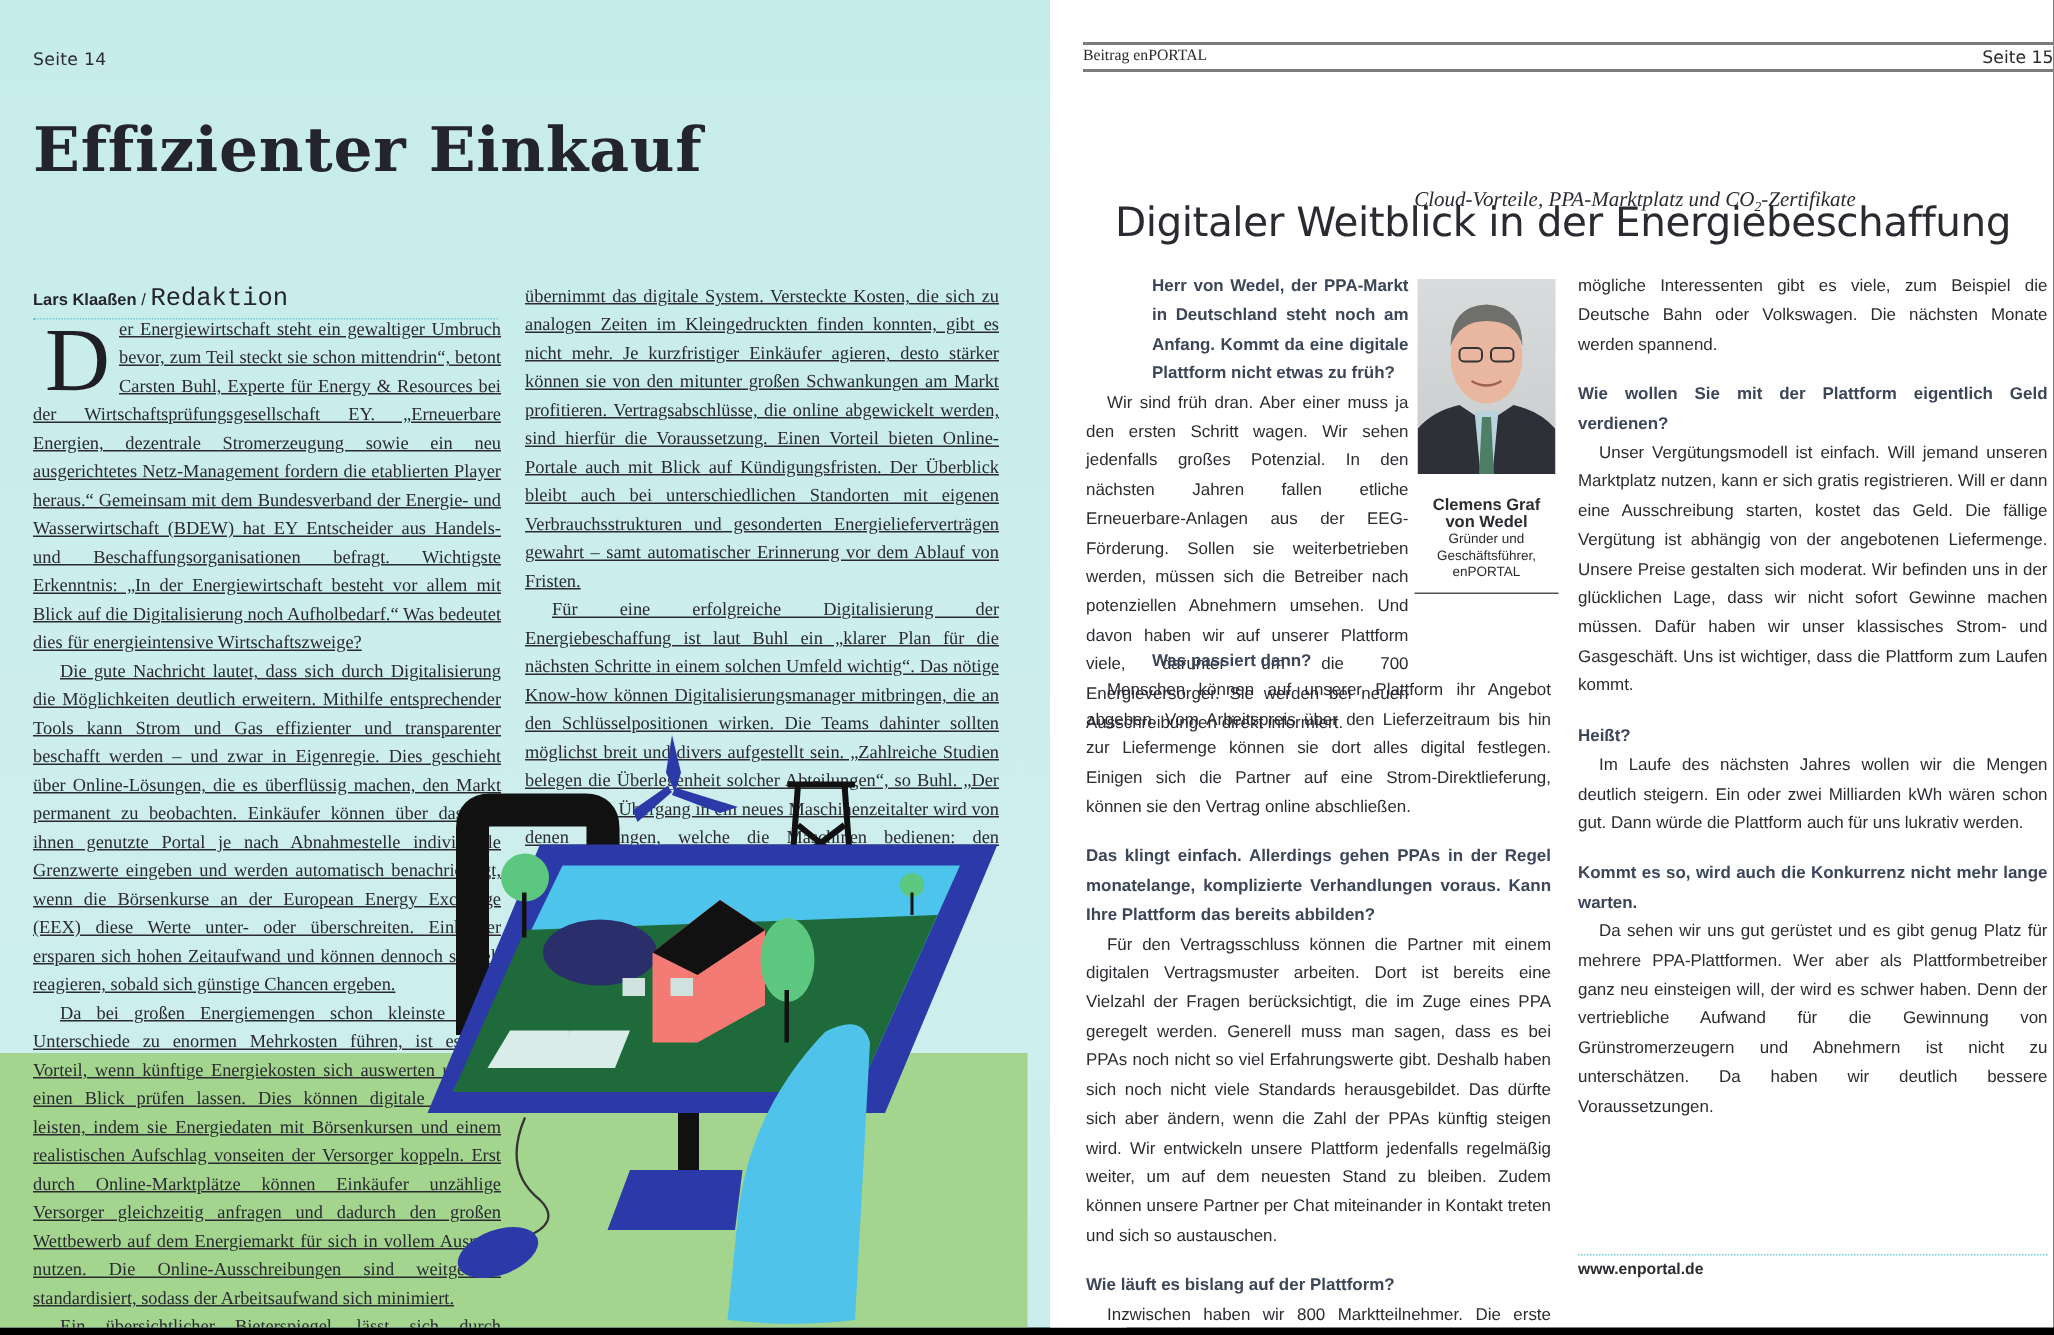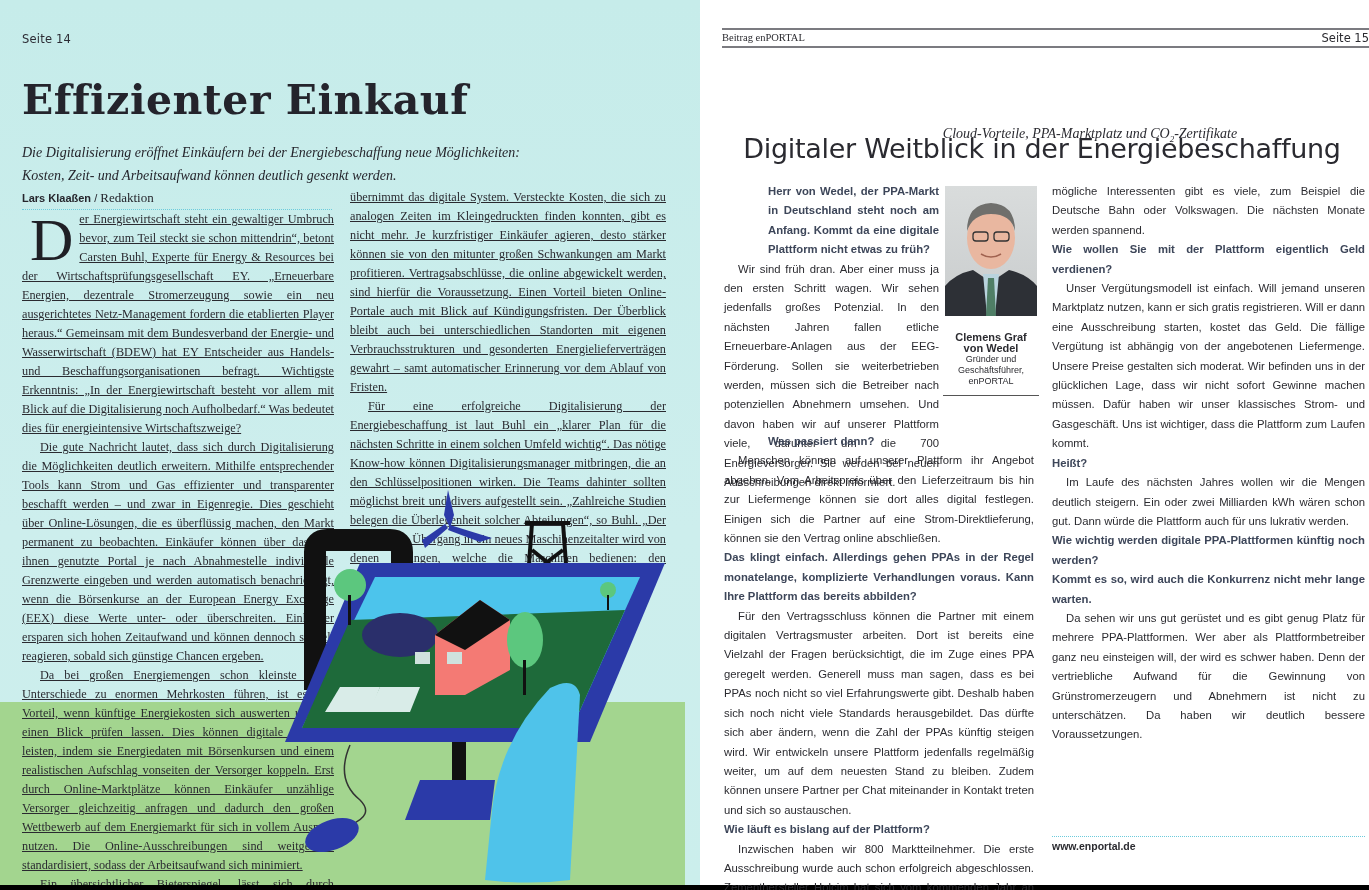--- a/index.html
+++ b/index.html
@@ -27,21 +27,21 @@
   .lede-left {
     position: absolute; left: 22px; top: 141px; width: 520px;
     font: italic 14px/23px "Liberation Serif", serif; color: #25252c;
   }
   .byline {
     position: absolute; left: 22px; top: 190px; width: 310px;
     font: 11px "Liberation Sans", sans-serif; color: #25252c;
     padding-bottom: 3px; border-bottom: 1px dotted #6ccbdc;
   }
   .byline b { font-weight: bold; }
-  .byline .role { font-family: Liberation Serif, serif; font-size: 13px; }
+  .byline .role { font-family: Liberation Mono, monospace; font-size: 17px; }
 
   .col-left {
     position: absolute; top: 210px; width: 312px;
     font: 12.25px/19px "Liberation Serif", serif; color: #2a2a30;
     text-align: justify; hyphens: manual;
   }
   .col-left p { text-indent: 18px; text-decoration: underline; }
   .col-left p.noindent { text-indent: 0; }
   .col-left-1 { left: 22px; }
   .col-left-2 { left: 350px; top: 188px; width: 316px; }
@@ -81,21 +81,21 @@
   .subtitle-right sub { font-size: 9px; }
 
   .icol {
     position: absolute; top: 182px;
     font: 11.3px/19.4px "Liberation Sans", sans-serif; color: #2b2b30;
     text-align: justify;
   }
   .icol-1 { left: 24px; width: 215px; }
   .icol-1b { left: 24px; width: 310px; top: 432px; }
   .icol-2 { left: 352px; width: 313px; }
-  .q { font-weight: bold; color: #3d4659; }
+  .q { font-weight: bold; color: #3d4659; margin-top: 14px; }
   .q:first-child { margin-top: 0; margin-left: 44px; }
   .a { text-indent: 14px; }
 
   .portrait {
     position: absolute; left: 245px; top: 186px; width: 92px; height: 130px;
     background: linear-gradient(180deg, #d9dcdc 0%, #c9cccd 100%); overflow: hidden;
   }
   .caption {
     position: absolute; left: 243px; top: 332px; width: 96px; text-align: center;
     font: 9px/11px "Liberation Sans", sans-serif; color: #2b2b30;
@@ -113,21 +113,20 @@
 </head>
 <body>
 
 <div class="spread">
 
   <div class="page-left">
     <div class="green-band"></div>
 
     <div class="page-num-left">Seite 14</div>
     <h1 class="title-left">Effizienter Einkauf</h1>
-    <p class="lede-left">Die Digitalisierung eröffnet Einkäufern bei der Energiebeschaffung neue Möglichkeiten: Kosten, Zeit- und Arbeitsaufwand können deutlich gesenkt werden.</p>
 
     <div class="byline">
       <b>Lars Klaaßen</b><span> / </span><span class="role">Redaktion</span>
     </div>
 
     <div class="col-left col-left-1">
       <p class="noindent">
         <span class="dropcap">D</span><span>er Energiewirtschaft steht ein gewaltiger Umbruch bevor, zum Teil steckt sie schon mittendrin“, betont Carsten Buhl, Experte für Energy &amp; Resources bei der Wirtschaftsprüfungsgesellschaft EY. „Erneuerbare Energien, dezentrale Stromerzeugung sowie ein neu ausgerichtetes Netz-Management fordern die etablierten Player heraus.“ Gemeinsam mit dem Bundesverband der Energie- und Wasserwirtschaft (BDEW) hat EY Entscheider aus Handels- und Beschaffungsorganisationen befragt. Wichtigste Erkenntnis: „In der Energiewirtschaft besteht vor allem mit Blick auf die Digitalisierung noch Aufholbedarf.“ Was bedeutet dies für energieintensive Wirtschaftszweige?</span>
       </p>
       <p><span>Die gute Nachricht lautet, dass sich durch Digitalisierung die Möglichkeiten deutlich erweitern. Mithilfe entsprechender Tools kann Strom und Gas effizienter und transparenter beschafft werden – und zwar in Eigenregie. Dies geschieht über Online-Lösungen, die es überflüssig machen, den Markt permanent zu beobachten. Einkäufer können über das von ihnen genutzte Portal je nach Abnahmestelle individuelle Grenzwerte eingeben und werden automatisch benachrichtigt, wenn die Börsenkurse an der European Energy Exchange (EEX) diese Werte unter- oder überschreiten. Einkäufer ersparen sich hohen Zeitaufwand und können dennoch schnell reagieren, sobald sich günstige Chancen ergeben.</span></p>
@@ -238,21 +237,20 @@
       <p class="q">Wie läuft es bislang auf der Plattform?</p>
       <p class="a">Inzwischen haben wir 800 Marktteilnehmer. Die erste Ausschreibung wurde auch schon erfolgreich abgeschlossen. Zementhersteller Holcim hat sich vom kommenden Jahr an 55 Mio. kWh Windstrom pro Jahr für zwei seiner Werke gesichert. Außerdem läuft derzeit eine Ausschreibung für einen Windpark. Noch ist auf unserer PPA-Plattform nicht die Hölle los. Dafür steckt der PPA-Markt insgesamt noch zu sehr am Anfang. Aber</p>
     </div>
 
     <div class="icol icol-2">
       <p style="text-indent:0">mögliche Interessenten gibt es viele, zum Beispiel die Deutsche Bahn oder Volkswagen. Die nächsten Monate werden spannend.</p>
       <p class="q">Wie wollen Sie mit der Plattform eigentlich Geld verdienen?</p>
       <p class="a">Unser Vergütungsmodell ist einfach. Will jemand unseren Marktplatz nutzen, kann er sich gratis registrieren. Will er dann eine Ausschreibung starten, kostet das Geld. Die fällige Vergütung ist abhängig von der angebotenen Liefermenge. Unsere Preise gestalten sich moderat. Wir befinden uns in der glücklichen Lage, dass wir nicht sofort Gewinne machen müssen. Dafür haben wir unser klassisches Strom- und Gasgeschäft. Uns ist wichtiger, dass die Plattform zum Laufen kommt.</p>
       <p class="q">Heißt?</p>
       <p class="a">Im Laufe des nächsten Jahres wollen wir die Mengen deutlich steigern. Ein oder zwei Milliarden kWh wären schon gut. Dann würde die Plattform auch für uns lukrativ werden.</p>
-      <p class="q">Wie wichtig werden digitale PPA-Plattformen künftig noch werden?</p>
       <p class="q">Kommt es so, wird auch die Konkurrenz nicht mehr lange warten.</p>
       <p class="a">Da sehen wir uns gut gerüstet und es gibt genug Platz für mehrere PPA-Plattformen. Wer aber als Plattformbetreiber ganz neu einsteigen will, der wird es schwer haben. Denn der vertriebliche Aufwand für die Gewinnung von Grünstromerzeugern und Abnehmern ist nicht zu unterschätzen. Da haben wir deutlich bessere Voraussetzungen.</p>
 
     </div>
 
     <div class="web-rule"></div>
     <a class="web">www.enportal.de</a>
   </div>
 </div>
 

